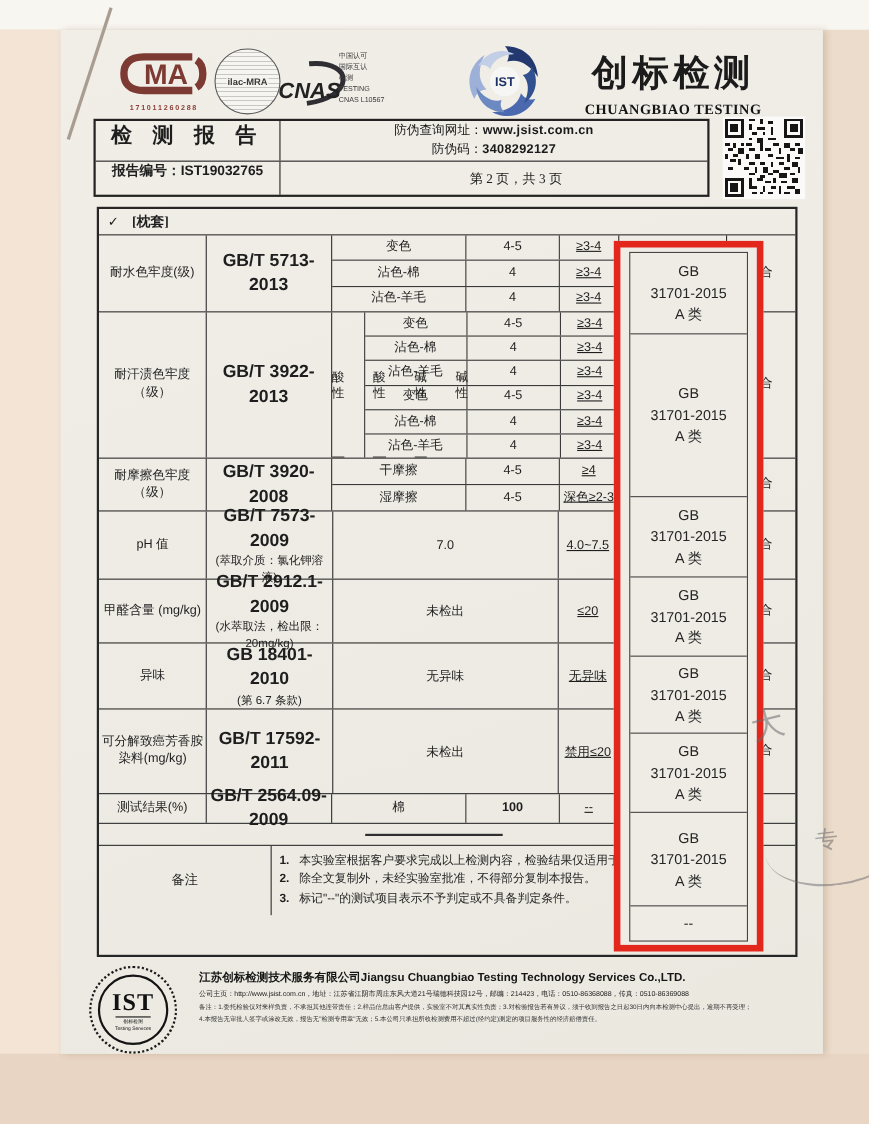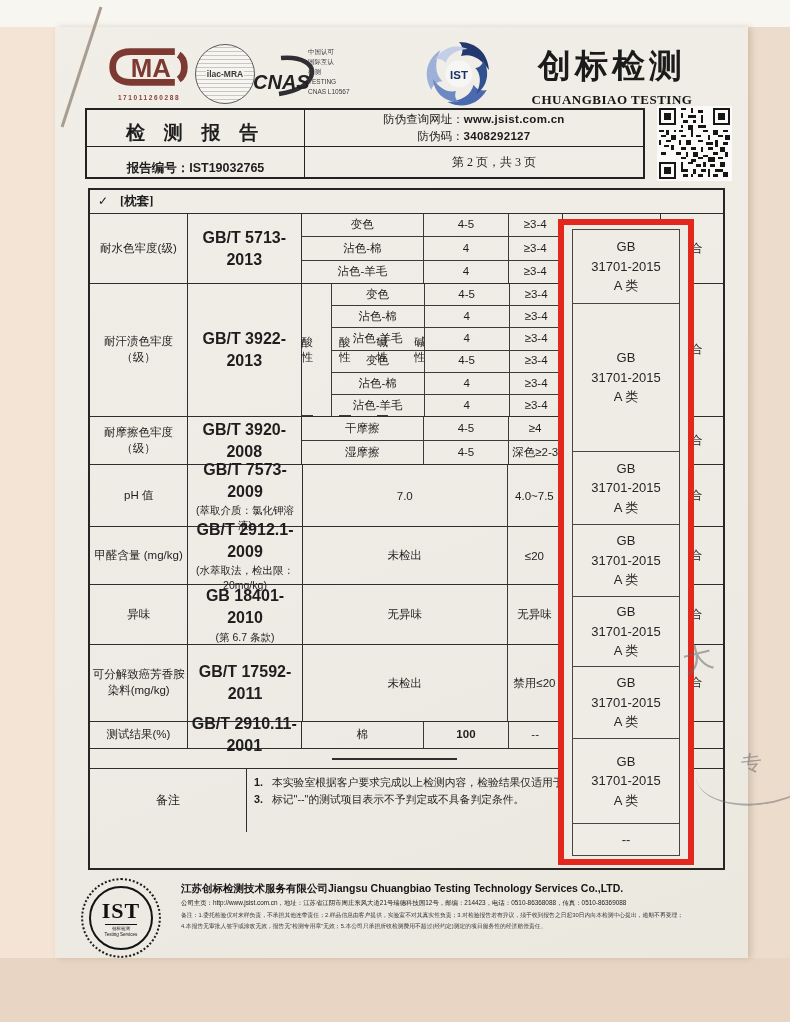--- a/index.html
+++ b/index.html
@@ -34,21 +34,21 @@
   .acc-text { position:absolute; left:253px; top:20px; font-size:6.5px; line-height:1.55; color:#3a3a3a; }
   .logo-ist { position:absolute; left:370px; top:13px; width:68px; height:68px; }
   .brand { position:absolute; left:452px; top:17px; width:210px; text-align:center; }
   .brand-cn { font-size:33px; font-weight:bold; letter-spacing:4px; color:#1b1b1b; font-family:"Liberation Serif",serif; }
   .brand-en { font-size:13px; font-weight:bold; letter-spacing:.5px; color:#141414; margin-top:3px; font-family:"Liberation Serif",serif; }
 
   
   .rpt { position:absolute; left:30px; top:81px; width:560px; height:71px; border:2px solid #222; display:flex; flex-direction:column; }
   .rpt-row { display:flex; flex:1; }
   .rpt-row.first { border-bottom:1.8px solid #222; flex:0 0 37px; }
-  .rpt-c1 { width:218px; border-right:1.8px solid #222; display:flex; align-items:flex-end; justify-content:center; }
+  .rpt-c1 { width:168px; border-right:1.8px solid #222; display:flex; align-items:flex-start; justify-content:center; }
   .rpt-c2 { flex:1; display:flex; flex-direction:column; align-items:center; justify-content:center; }
   .rpt-title { font-size:19px; font-weight:bold; letter-spacing:7px; font-family:"Liberation Serif",serif; }
   .af-line { font-size:11.5px; line-height:1.45; color:#1a1a1a; }
   .af-line b { letter-spacing:.3px; }
   .rpt-no { font-size:12.5px; font-weight:bold; }
   .rpt-page { font-size:12px; font-family:"Liberation Serif",serif;margin-left:40px; }
   .qr { position:absolute; left:602px; top:79px; width:75px; height:75px; background:#fbfaf8; padding:2px; }
 
   
   .tbl { position:absolute; left:33px; top:161px; width:637px; height:682px; border:2px solid #262626; font-size:11.5px; }
@@ -58,21 +58,21 @@
   .c1 { width:99px; }
   .c2 { width:115px; flex-direction:column; }
   .c34 { width:261px; display:flex; flex-direction:column; border-right:1.5px solid #2e2e2e; }
   .c5 { width:100px; }
   .c6 { width:62px; border-right:none; justify-content:flex-start; padding-left:18px; }
   .subrow { display:flex; flex:1; border-bottom:1.3px solid #3a3a3a; }
   .subrow:last-child { border-bottom:none; }
   .subrow .cell { border-right:1.3px solid #3a3a3a; }
   .p { width:123px; }
   .v { width:85px; }
-  .r { width:53px; border-right:none !important; white-space:nowrap; overflow:visible; }
+  .r { width:53px; border-right:none !important; white-space:nowrap; overflow:visible;text-decoration:underline; }
   .sweatwrap { width:261px; display:flex; border-right:1.5px solid #2e2e2e; }
   .subcol { width:30px; display:flex; flex-direction:row; border-right:1.3px solid #3a3a3a;gap:26px; }
   .subcol .scell { border-bottom:1.3px solid #3a3a3a; display:flex; align-items:center; justify-content:center; }
   .subcol .scell:last-child { border-bottom:none; }
   .rows6 { flex:1; display:flex; flex-direction:column; }
   .rows6 .p { width:93px; }
   .hdr .cell { font-size:12px; font-family:"Liberation Serif",serif; flex-direction:column; }
   .hdr .chead { width:208px; } .hdr .rhead { width:53px; white-space:nowrap; }
   .method-main { font-weight:bold; font-size:16px; }
   .method-note { font-size:10.5px; margin-top:1px; }
@@ -389,21 +389,21 @@
         </div>
       <div class="cell c5"></div>
       <div class="cell c6">
           <span>符合</span>
         </div>
     </div>
 
     <div class="blk" style="height:27px">
       <div class="cell c1">测试结果(%)</div>
       <div class="cell c2">
-          <span class="method-main">GB/T 2910.11-2001</span>
+          <span class="method-main">GB/T 2564.09-2009</span>
         </div>
       <div class="c34">
         <div class="subrow">
             <div class="cell p">棉</div>
             <div class="cell v" style="font-weight:bold">100</div>
             <div class="cell r">--</div>
           </div>
       </div>
       <div class="cell c5"></div>
       <div class="cell c6">
@@ -412,20 +412,21 @@
     </div>
 
     <div class="spacer" style="height:20px">
       <div class="endline"></div>
     </div>
 
     <div class="blk rem" style="height:63px">
       <div class="rem-label">备注</div>
       <div class="rem-body">
         <div class="rem-line"><b>1.</b><span>本实验室根据客户要求完成以上检测内容，检验结果仅适用于收</span></div>
+        <div class="rem-line"><b>2.</b><span>除全文复制外，未经实验室批准，不得部分复制本报告。</span></div>
         <div class="rem-line"><b>3.</b><span>标记"--"的测试项目表示不予判定或不具备判定条件。</span></div>
       </div>
     </div>
   </div>
 
   <div class="overlay">
     <div class="ov-col">
       <div class="ov-cell" style="height:74px">
           <span>GB</span>
           <span>31701-2015</span>

